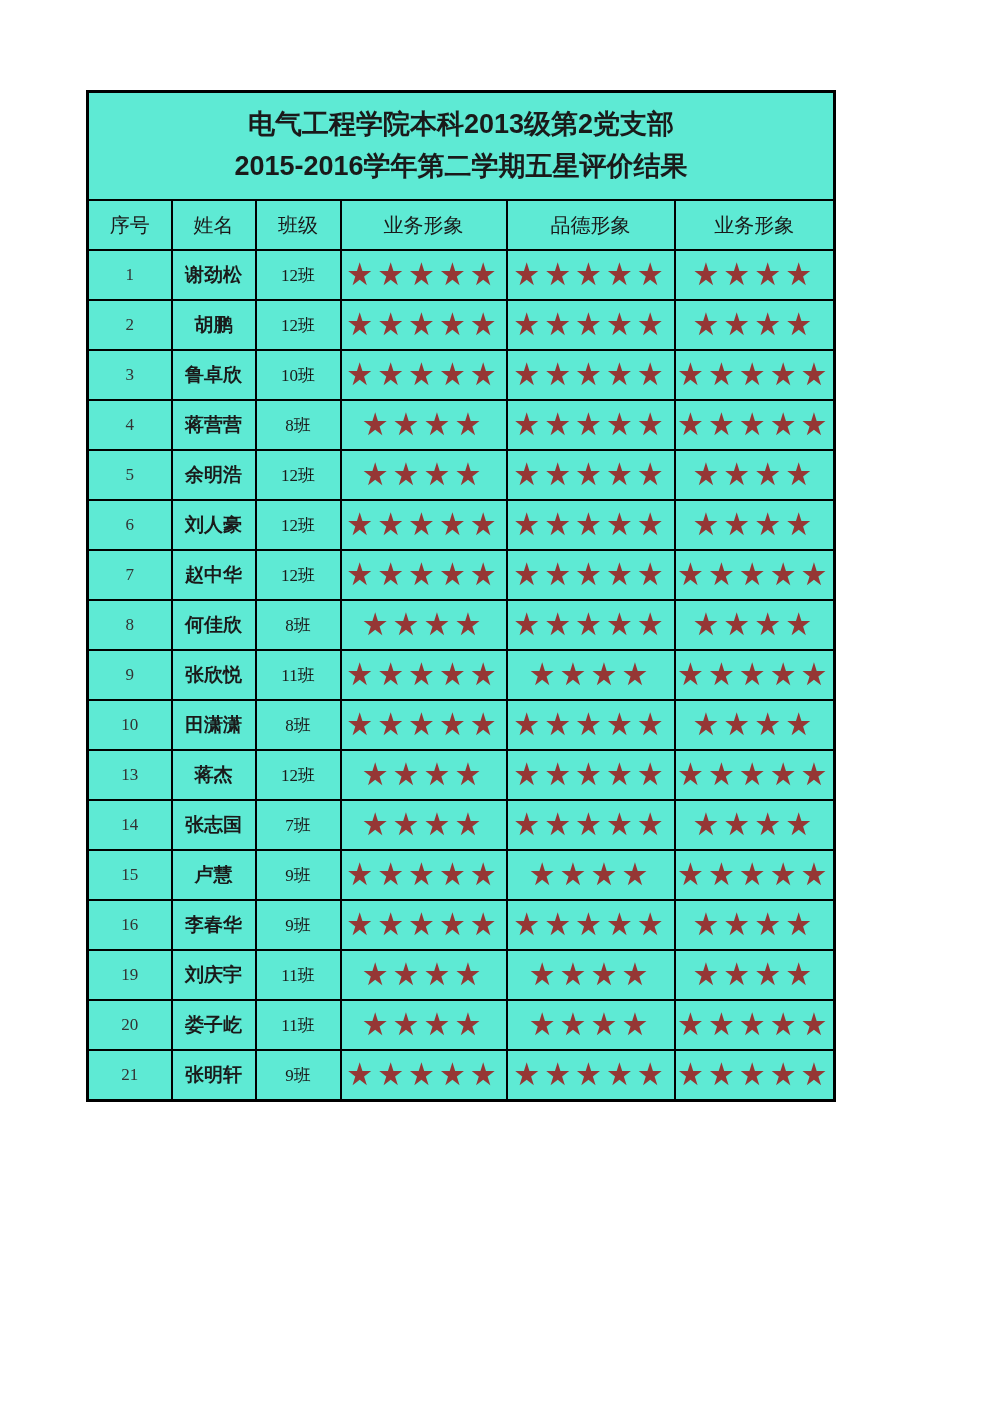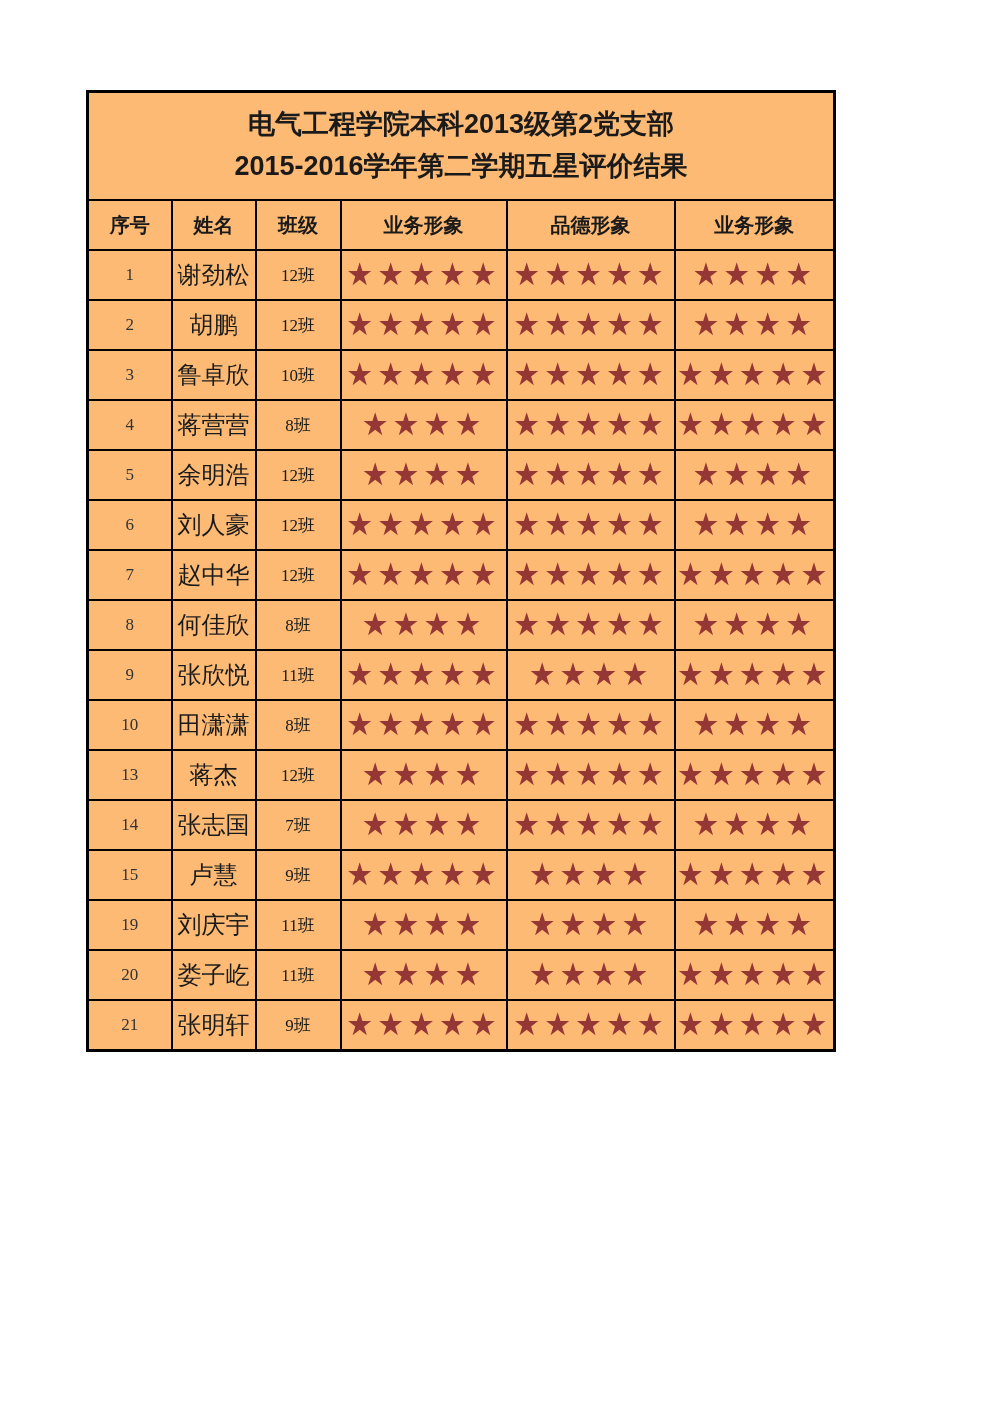--- a/index.html
+++ b/index.html
@@ -18,55 +18,56 @@
     background: #ffffff;
   }
   table.rating-table {
     position: absolute;
     left: 86px;
     top: 90px;
     width: 747px;
     border-collapse: collapse;
     table-layout: fixed;
     border: 3px solid #000000;
-    background: #fdba74;
+    background: #5eead4;
   }
   table.rating-table td, table.rating-table th {
     border: 2px solid #000000;
     padding: 0;
     text-align: center;
     vertical-align: middle;
     overflow: hidden;
     white-space: nowrap;
   }
   .title-cell {
     height: 106px;
     font-family: "Liberation Sans", sans-serif;
     font-weight: bold;
     font-size: 27px;
     color: #1a1a1a;
     line-height: 1.55;
   }
   .header-row th {
     height: 48px;
-    font-weight: bold;
+    font-weight: normal;
     font-size: 20px;
     color: #1a1a1a;
     font-family: "Liberation Serif", serif;
   }
   .data-row td {
     height: 48px;
   }
   .td-no {
     font-size: 17px;
     color: #333333;
   }
   .td-name {
-    font-size: 24px;
-    color: #1a1a1a;
+    font-size: 19px;
+    color: #1a1a1a;
+    font-weight: bold;
   }
   .td-class {
     font-size: 17px;
     color: #1a1a1a;
   }
   .td-stars {
     font-size: 30px;
     letter-spacing: 4px;
     line-height: 1;
     font-family: "DejaVu Sans", sans-serif;
@@ -209,20 +210,28 @@
         </tr>
         <tr class="data-row">
           <td class="td-no">15</td>
           <td class="td-name">卢慧</td>
           <td class="td-class">9班</td>
           <td class="td-stars"><span style="color: rgb(149, 55, 53);">★★★★★</span></td>
           <td class="td-stars"><span style="color: rgb(149, 55, 53);">★★★★</span></td>
           <td class="td-stars"><span style="color: rgb(149, 55, 53);">★★★★★</span></td>
         </tr>
         <tr class="data-row">
+          <td class="td-no">16</td>
+          <td class="td-name">李春华</td>
+          <td class="td-class">9班</td>
+          <td class="td-stars"><span style="color: rgb(149, 55, 53);">★★★★★</span></td>
+          <td class="td-stars"><span style="color: rgb(149, 55, 53);">★★★★★</span></td>
+          <td class="td-stars"><span style="color: rgb(149, 55, 53);">★★★★</span></td>
+        </tr>
+        <tr class="data-row">
           <td class="td-no">19</td>
           <td class="td-name">刘庆宇</td>
           <td class="td-class">11班</td>
           <td class="td-stars"><span style="color: rgb(149, 55, 53);">★★★★</span></td>
           <td class="td-stars"><span style="color: rgb(149, 55, 53);">★★★★</span></td>
           <td class="td-stars"><span style="color: rgb(149, 55, 53);">★★★★</span></td>
         </tr>
         <tr class="data-row">
           <td class="td-no">20</td>
           <td class="td-name">娄子屹</td>

